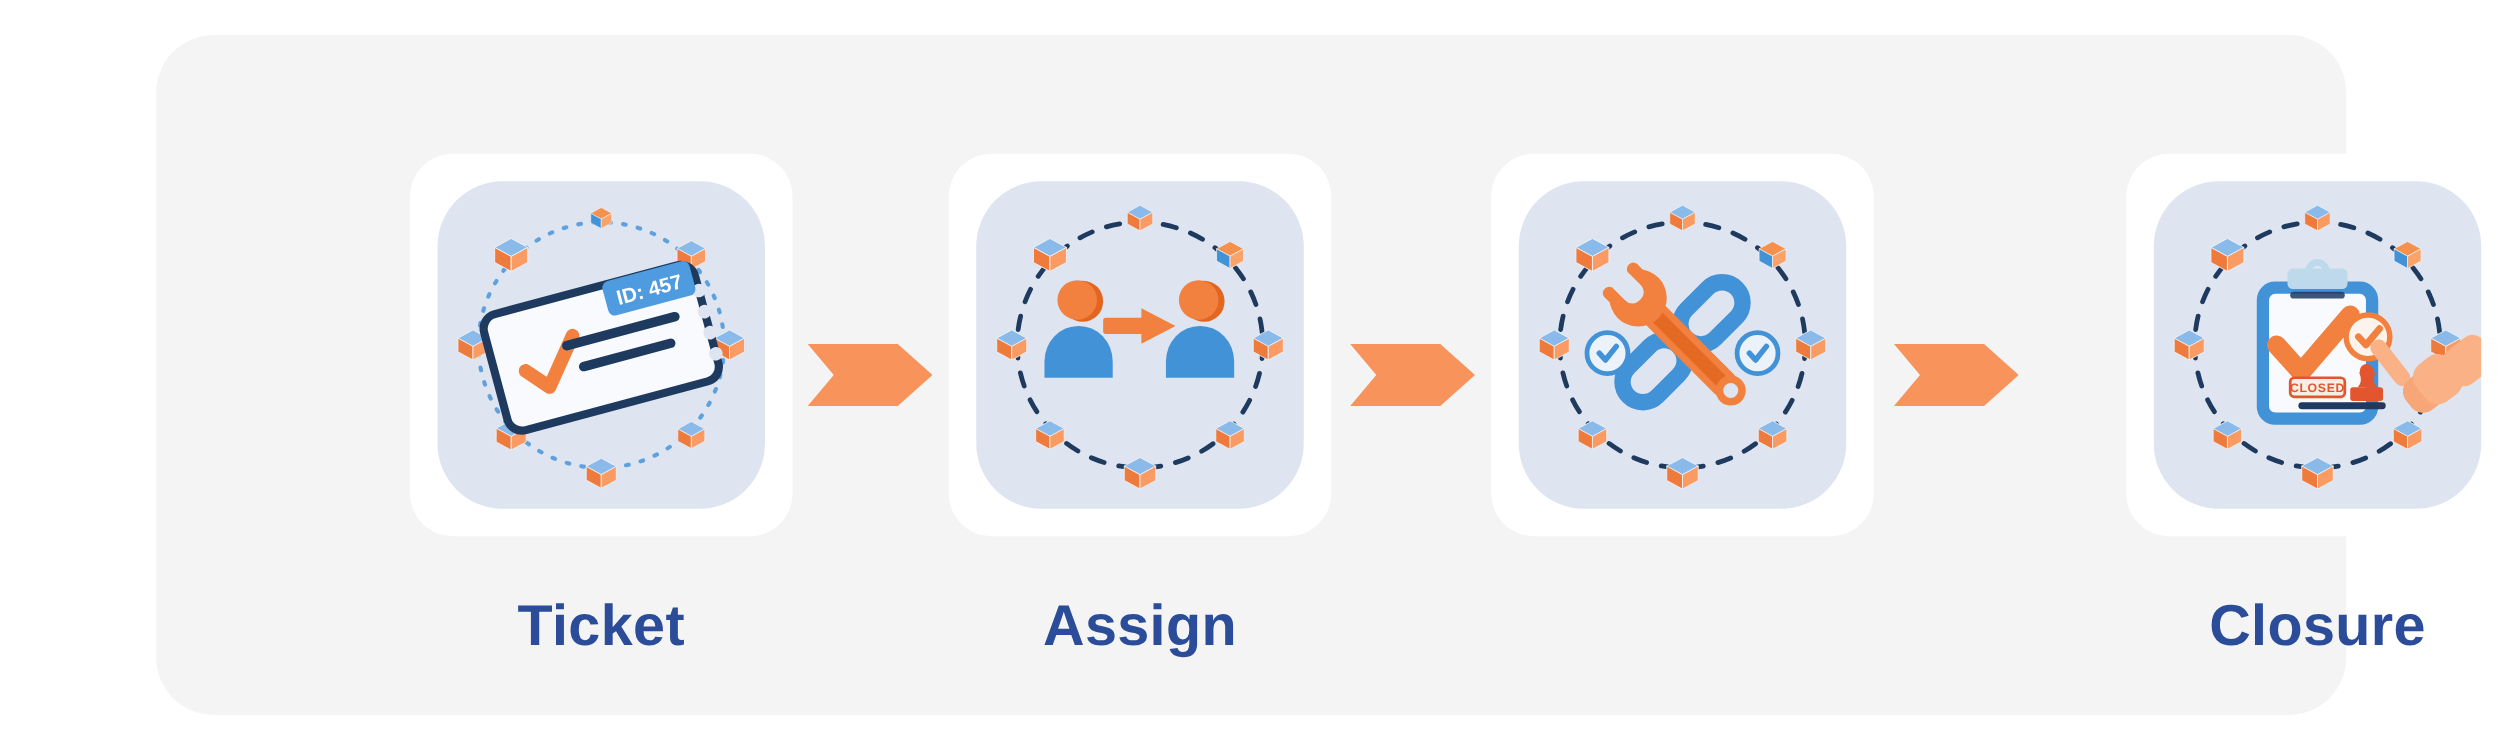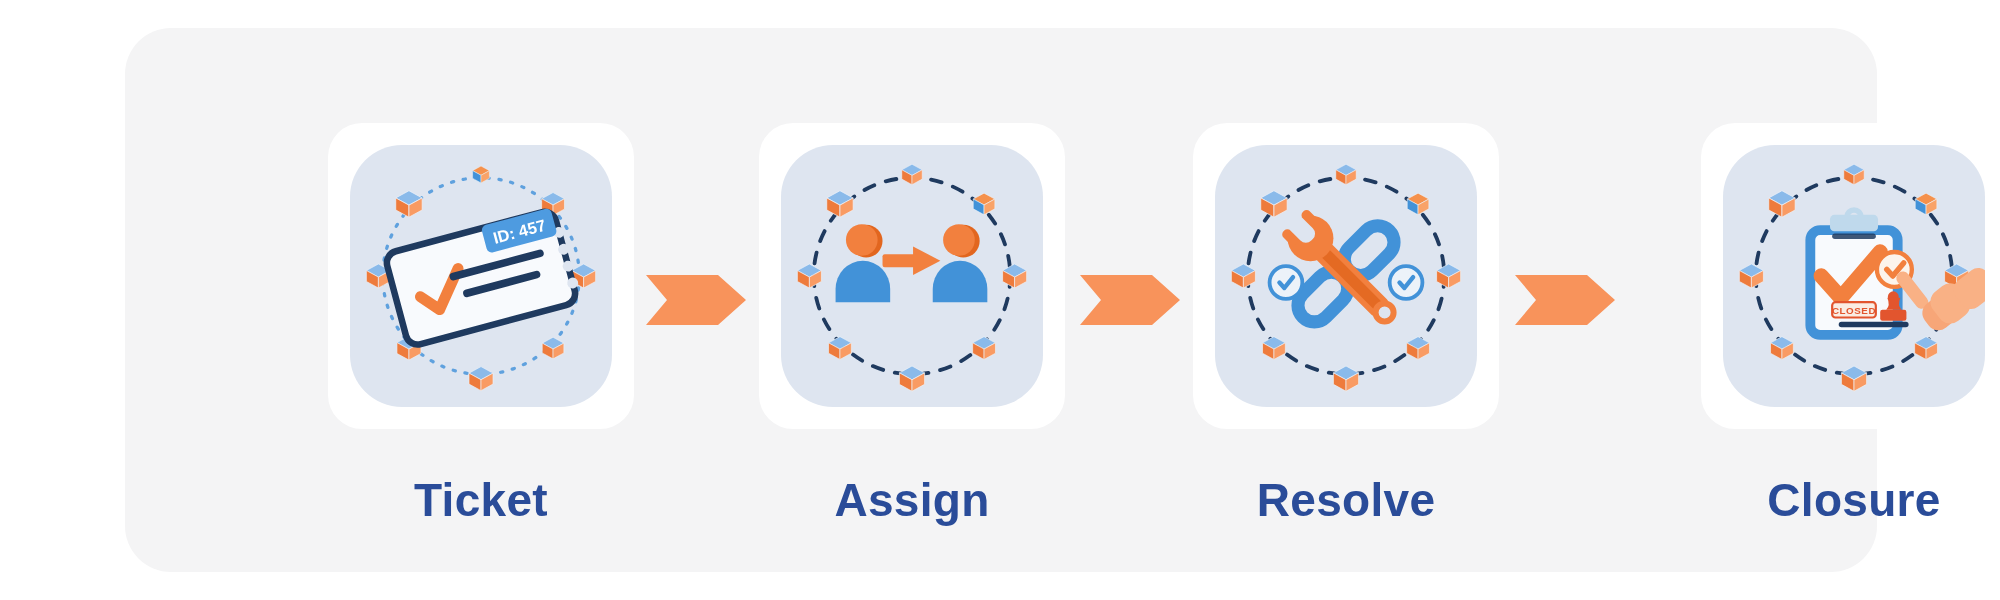--- a/index.html
+++ b/index.html
@@ -145,21 +145,20 @@
               <rect x="-8" y="-76" width="16" height="32" rx="7" fill="var(--tile-bg,#dee5f0)"></rect>
               <circle cx="0" cy="50" r="11" fill="var(--icon-orange,#f2803e)"></circle>
               <circle cx="0" cy="50" r="5.5" fill="var(--tile-bg,#dee5f0)"></circle>
             </g>
             <use href="#check-badge" transform="translate(-55,8)"></use>
             <use href="#check-badge" transform="translate(55,8)"></use>
           </g>
         </svg>
       </div>
     </div>
-    <div class="step-label">Resolve</div>
   </div>
 
   <div class="step step-4">
     <div class="card">
       <div class="tile">
         <svg width="262" height="262" viewBox="0 0 240 240">
           <use href="#cube-ring-navy"></use>
           <g transform="translate(120,120)">
             <rect x="-40" y="-42" width="80" height="96" rx="9" fill="#f8fafd" stroke="var(--icon-blue,#4292d8)" stroke-width="9"></rect>
             <circle cx="0" cy="-54" r="6.5" fill="var(--tile-bg,#dee5f0)" stroke="var(--clip-blue,#bfd9ec)" stroke-width="5"></circle>

